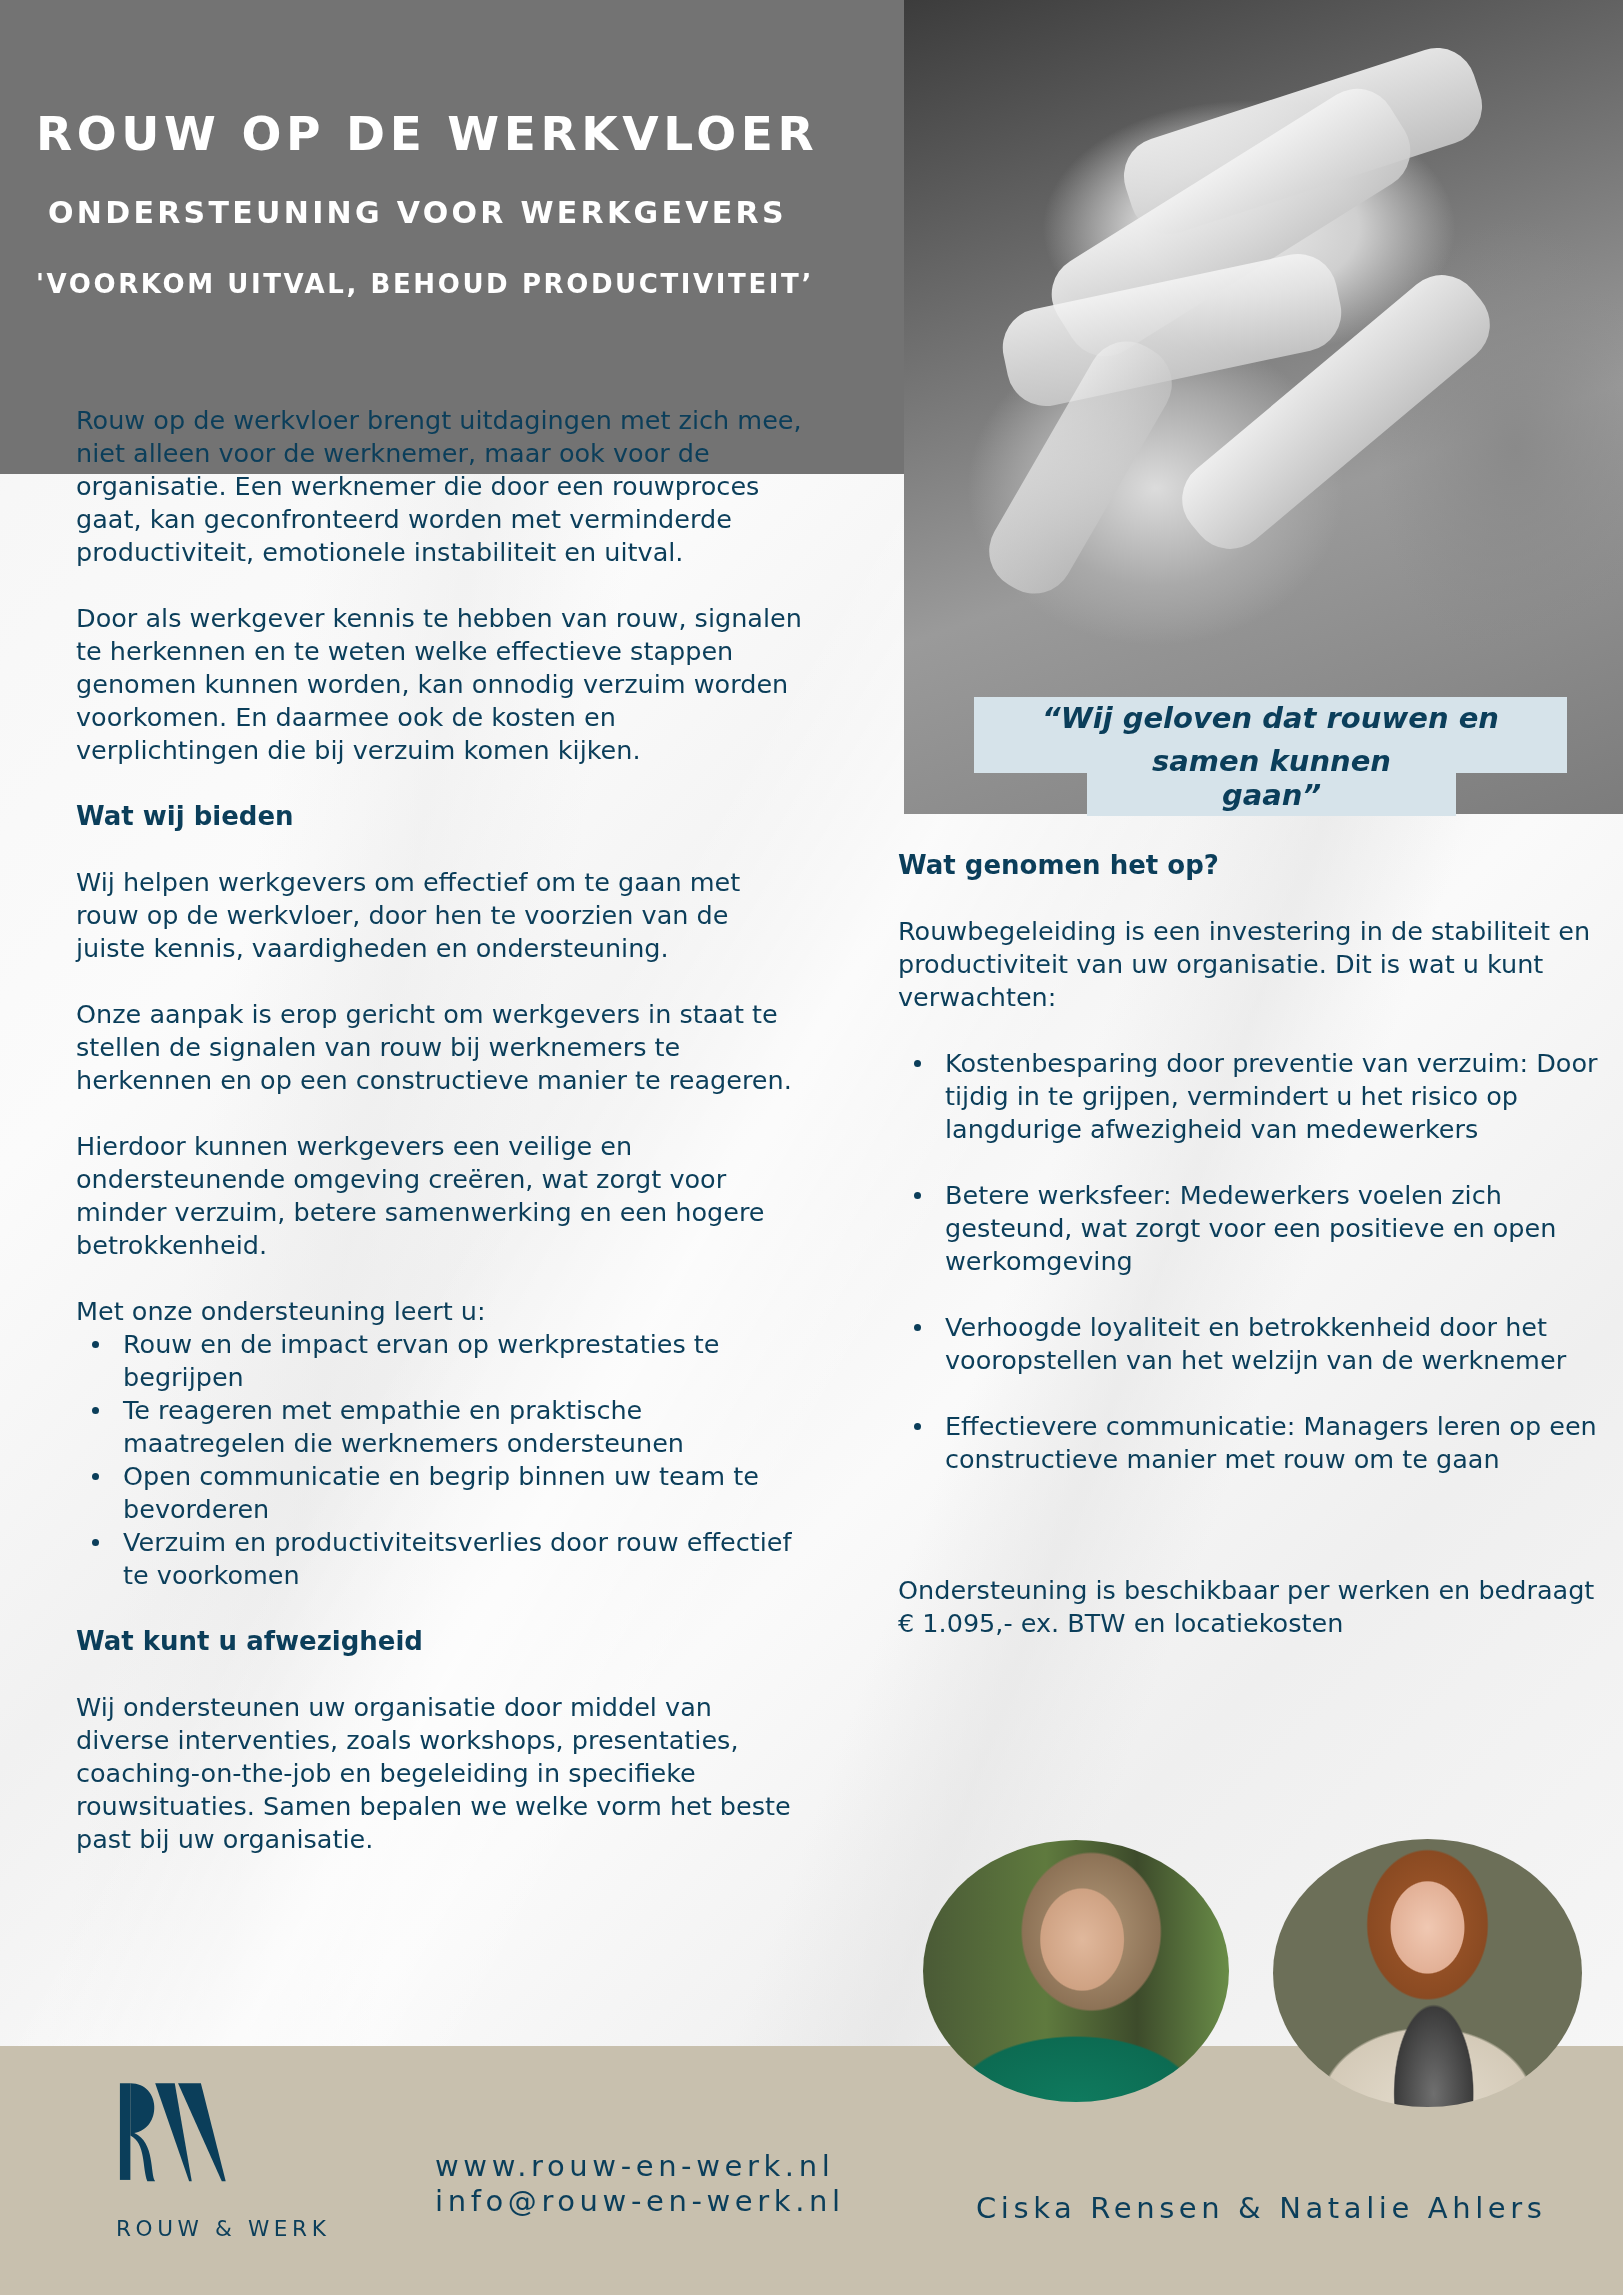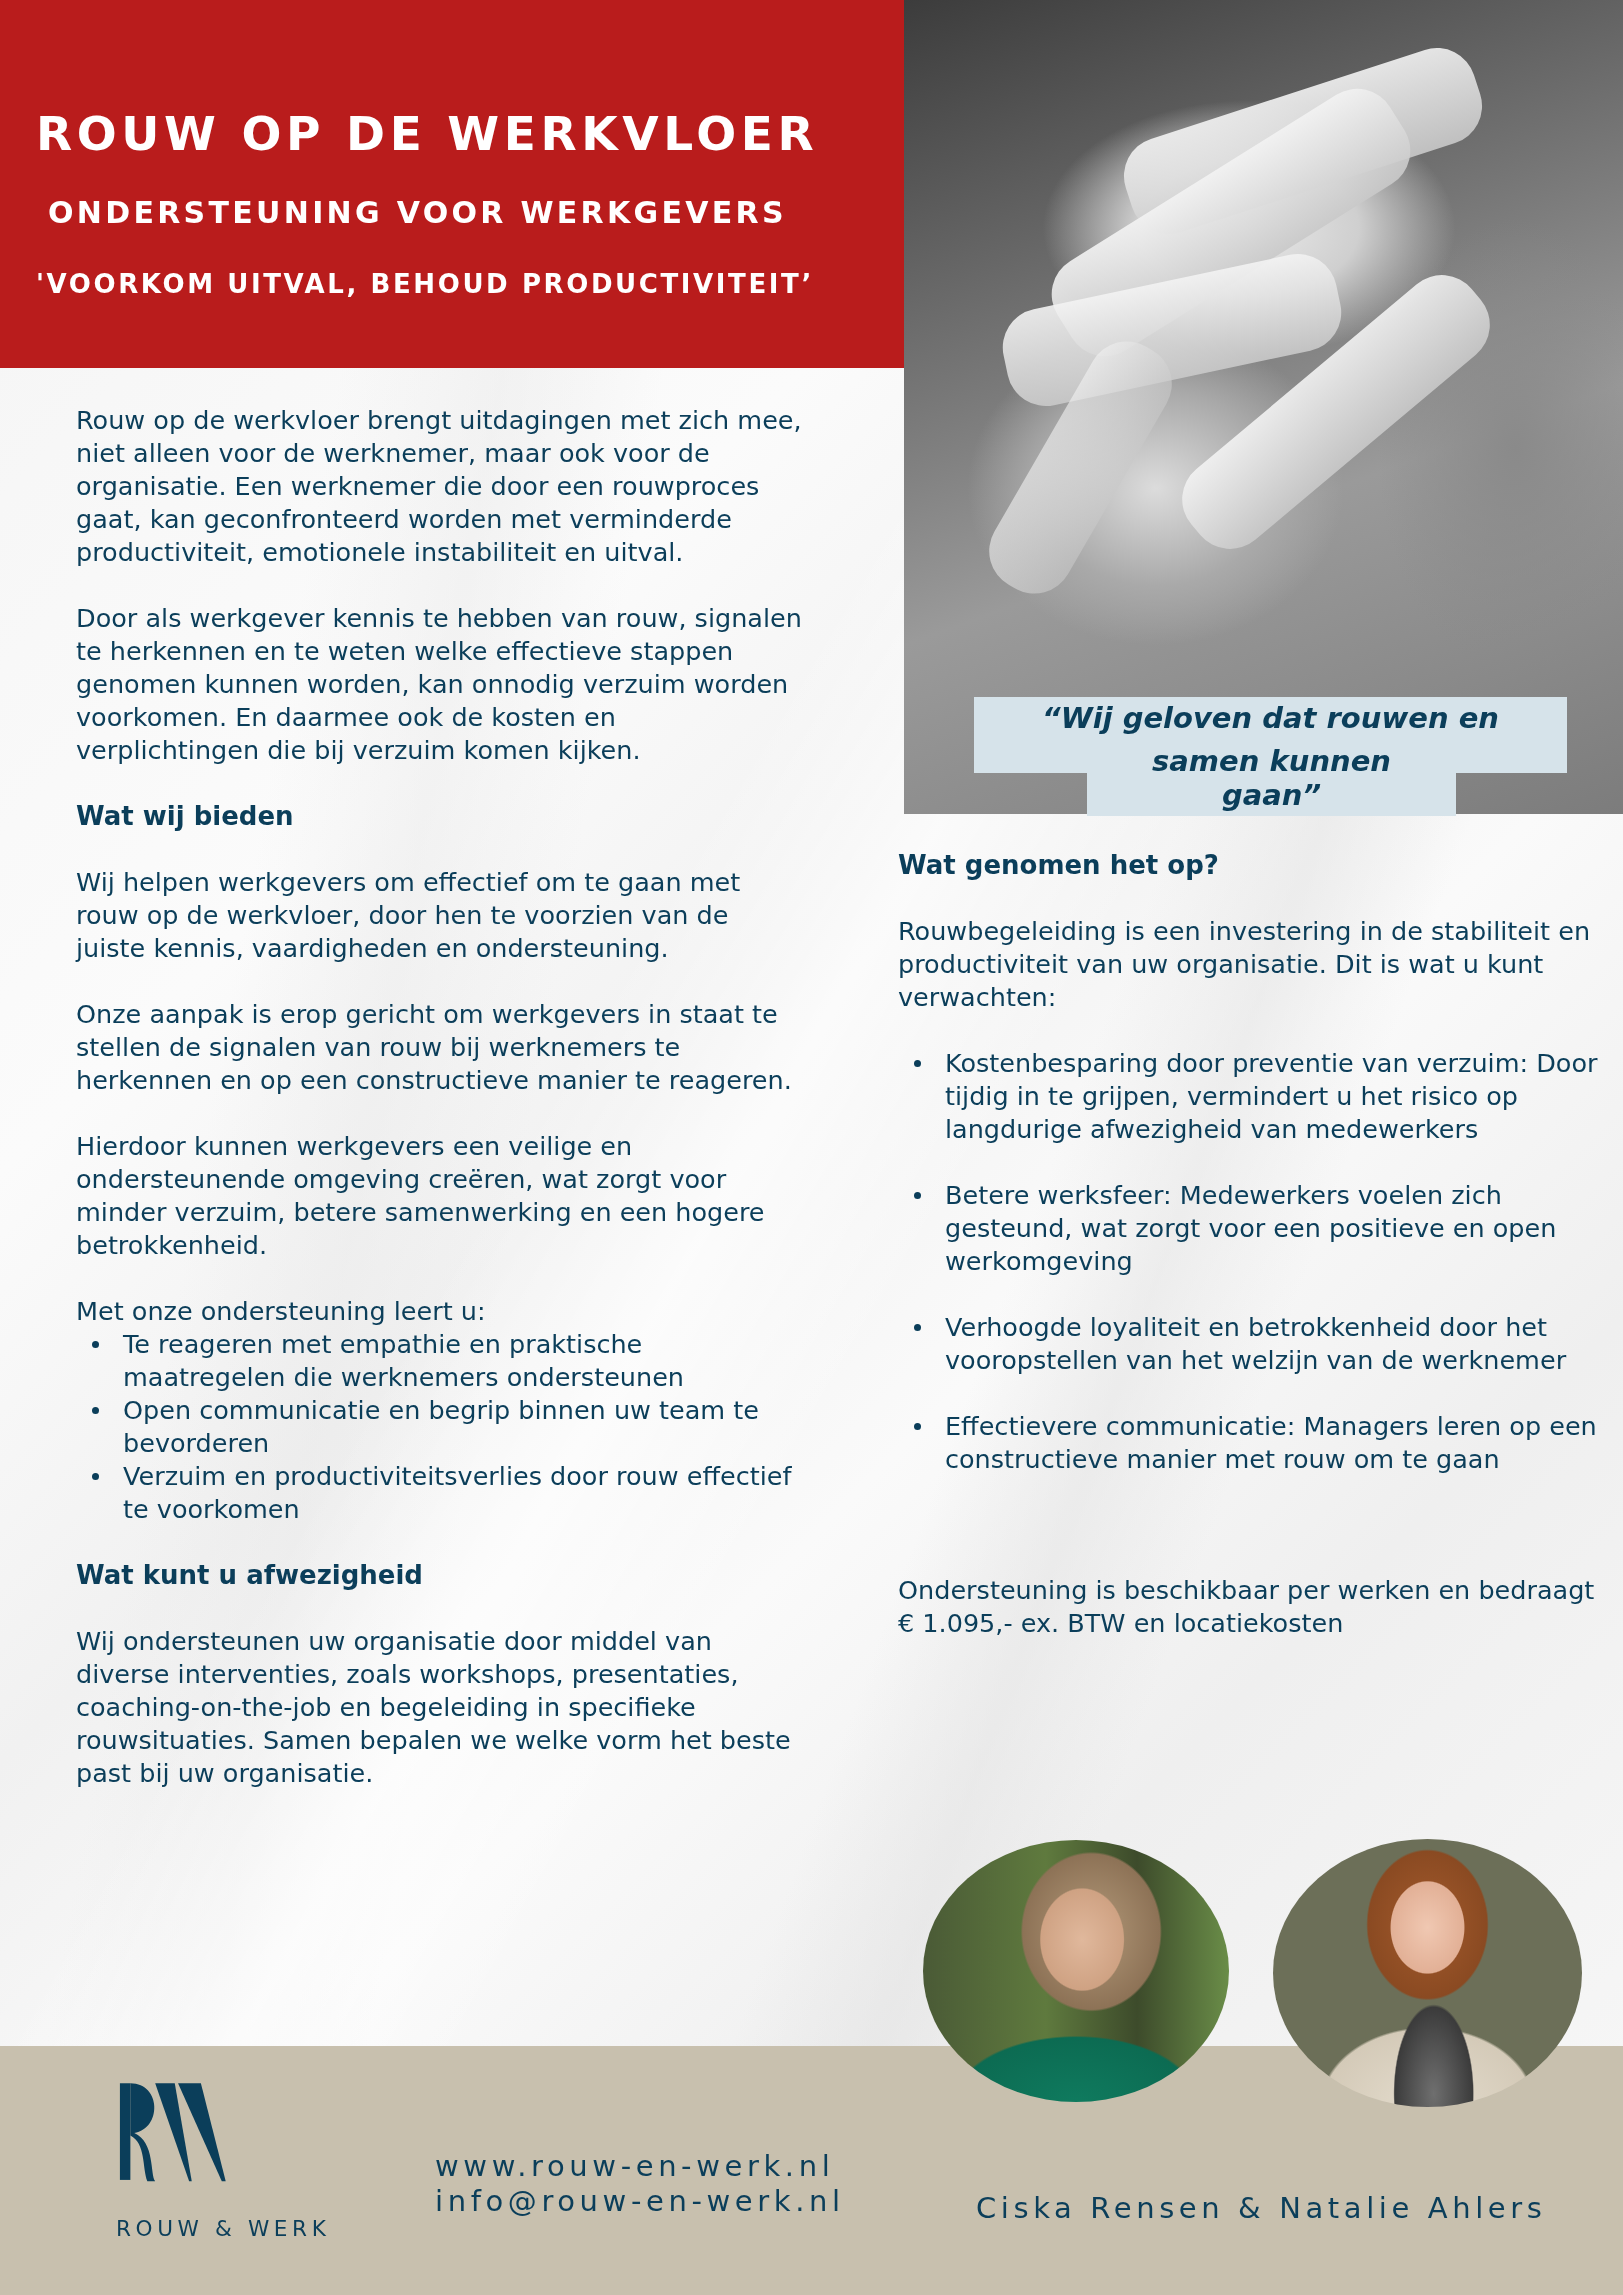--- a/index.html
+++ b/index.html
@@ -11,22 +11,22 @@
     background: linear-gradient(135deg, #f4f4f4 0%, #fbfbfb 30%, #f1f1f1 45%, #fafafa 60%, #efefef 75%, #f8f8f8 100%);
   }
   .bg-fold {
     position: absolute; inset: 0; pointer-events: none;
     background:
       linear-gradient(120deg, transparent 40%, rgba(255,255,255,0.7) 48%, transparent 56%),
       linear-gradient(110deg, transparent 60%, rgba(225,225,225,0.5) 66%, transparent 72%),
       linear-gradient(100deg, transparent 20%, rgba(230,230,230,0.4) 28%, transparent 36%);
   }
   .header {
-    position: absolute; left: 0; top: 0; width: 904px; height: 368px;
-    background: #b91c1c; color: #ffffff;
+    position: absolute; left: 0; top: 0; width: 904px; height: 474px;
+    background: #737373; color: #ffffff;
     padding-left: 36px;
   }
   .h-title {
     position: absolute; left: 36px; top: 106px;
     font-family: "DejaVu Sans", sans-serif; font-weight: bold;
     font-size: 47px; letter-spacing: 4.6px;
   }
   .h-sub {
     position: absolute; left: 48px; top: 195px;
     font-weight: bold; font-size: 30px; letter-spacing: 3.3px;
@@ -130,20 +130,21 @@
 
 <div class="col-left">
   <p class="para">Rouw op de werkvloer brengt uitdagingen met zich mee, niet alleen voor de werknemer, maar ook voor de organisatie. Een werknemer die door een rouwproces gaat, kan geconfronteerd worden met verminderde productiviteit, emotionele instabiliteit en uitval.</p>
   <p class="para">Door als werkgever kennis te hebben van rouw, signalen te herkennen en te weten welke effectieve stappen genomen kunnen worden, kan onnodig verzuim worden voorkomen. En daarmee ook de kosten en verplichtingen die bij verzuim komen kijken.</p>
   <h3 class="sec">Wat wij bieden</h3>
   <p class="para">Wij helpen werkgevers om effectief om te gaan met rouw op de werkvloer, door hen te voorzien van de juiste kennis, vaardigheden en ondersteuning.</p>
   <p class="para">Onze aanpak is erop gericht om werkgevers in staat te stellen de signalen van rouw bij werknemers te herkennen en op een constructieve manier te reageren.</p>
   <p class="para">Hierdoor kunnen werkgevers een veilige en ondersteunende omgeving creëren, wat zorgt voor minder verzuim, betere samenwerking en een hogere betrokkenheid.</p>
   <p>Met onze ondersteuning leert u:</p>
   <ul class="bl" style="margin-bottom:33px;">
+    <li>Rouw en de impact ervan op werkprestaties te begrijpen</li>
     <li>Te reageren met empathie en praktische maatregelen die werknemers ondersteunen</li>
     <li>Open communicatie en begrip binnen uw team te bevorderen</li>
     <li>Verzuim en productiviteitsverlies door rouw effectief te voorkomen</li>
   </ul>
   <h3 class="sec">Wat kunt u afwezigheid</h3>
   <p class="para">Wij ondersteunen uw organisatie door middel van diverse interventies, zoals workshops, presentaties, coaching-on-the-job en begeleiding in specifieke rouwsituaties. Samen bepalen we welke vorm het beste past bij uw organisatie.</p>
 </div>
 
 <div class="col-right">
   <h3 class="sec">Wat genomen het op?</h3>

